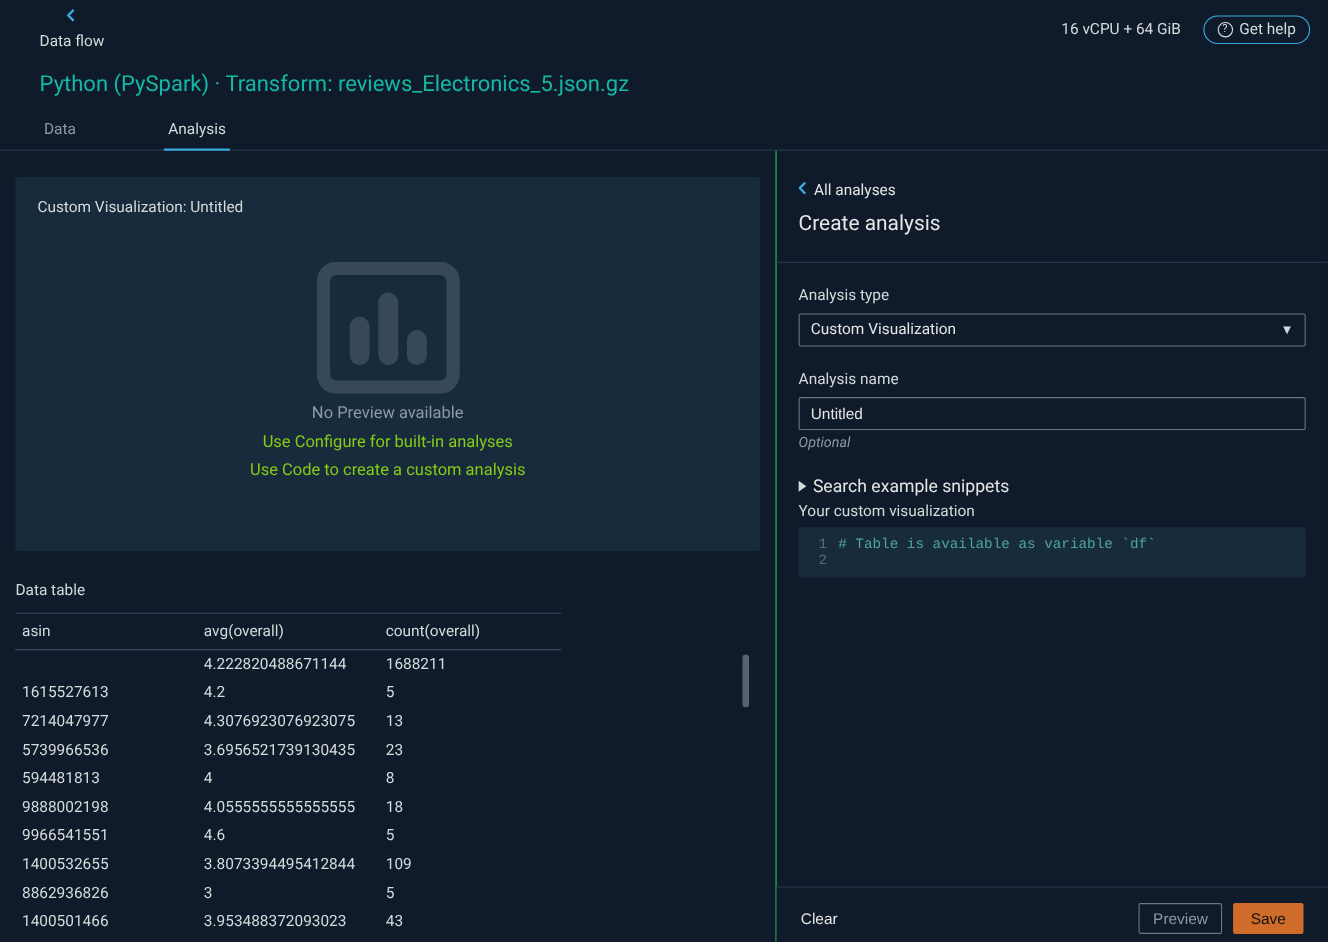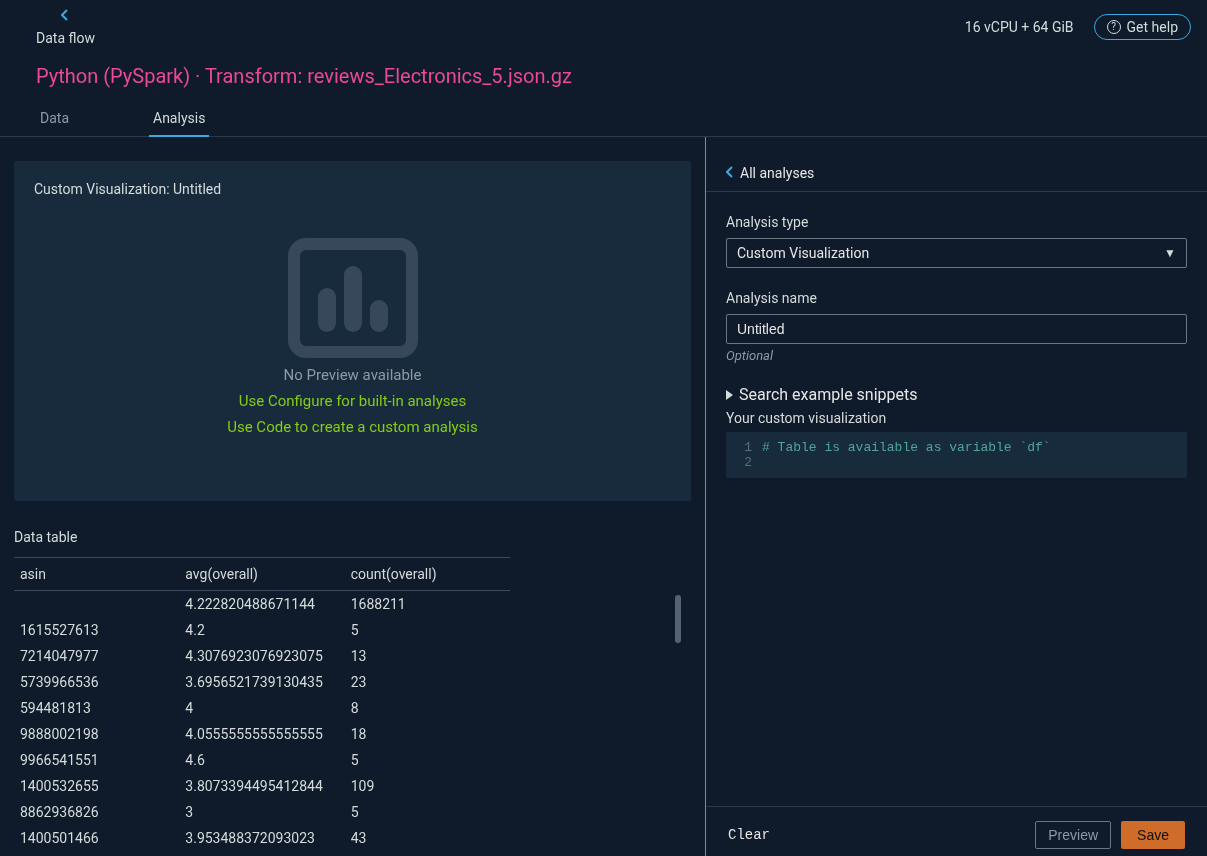--- a/index.html
+++ b/index.html
@@ -58,21 +58,21 @@
   border-radius: 50%;
   display: flex;
   align-items: center;
   justify-content: center;
   font-size: 10px;
   line-height: 1;
 }
 .page-title {
   font-size: 20px;
   font-weight: 400;
-  color: #ec4899;
+  color: #14b8a6;
   padding: 14px 0 14px 36px;
 }
 .tabs {
   display: flex;
   gap: 30px;
   padding: 0 36px;
   border-bottom: 1px solid #2a3a4a;
   align-items: flex-end;
 }
 .tab {
@@ -270,21 +270,20 @@
   justify-content: space-between;
   align-items: center;
   background: #0f1b2a;
 }
 .clear-btn {
   background: transparent;
   border: none;
   color: #e6e6e6;
   cursor: pointer;
   font-size: 14px;
-  font-family: Liberation Mono, monospace;
 }
 .right-btns { display: flex; gap: 10px; }
 .preview-btn {
   border: 1px solid #6a7682;
   background: transparent;
   color: #8d99a6;
   padding: 5px 12px;
   border-radius: 2px;
   cursor: pointer;
   font-size: 14px;
@@ -415,20 +414,21 @@
   <div class="right-pane">
     <div class="all-analyses">
       <span class="chev">
         <svg width="8" height="12" viewBox="0 0 8 12">
             <path d="M6 1 L1 6 L6 11" stroke="#3ca9e0" stroke-width="2" fill="none"></path>
           </svg>
       </span>
       <span>All analyses</span>
     </div>
 
+    <h2 class="panel-title">Create analysis</h2>
     <div class="divider-h"></div>
 
     <div class="form-label">Analysis type</div>
     <div class="select-box">
       <span>Custom Visualization</span>
       <span class="arrow">▼</span>
     </div>
 
     <div class="form-label">Analysis name</div>
     <input class="text-input" value="Untitled" style="">

